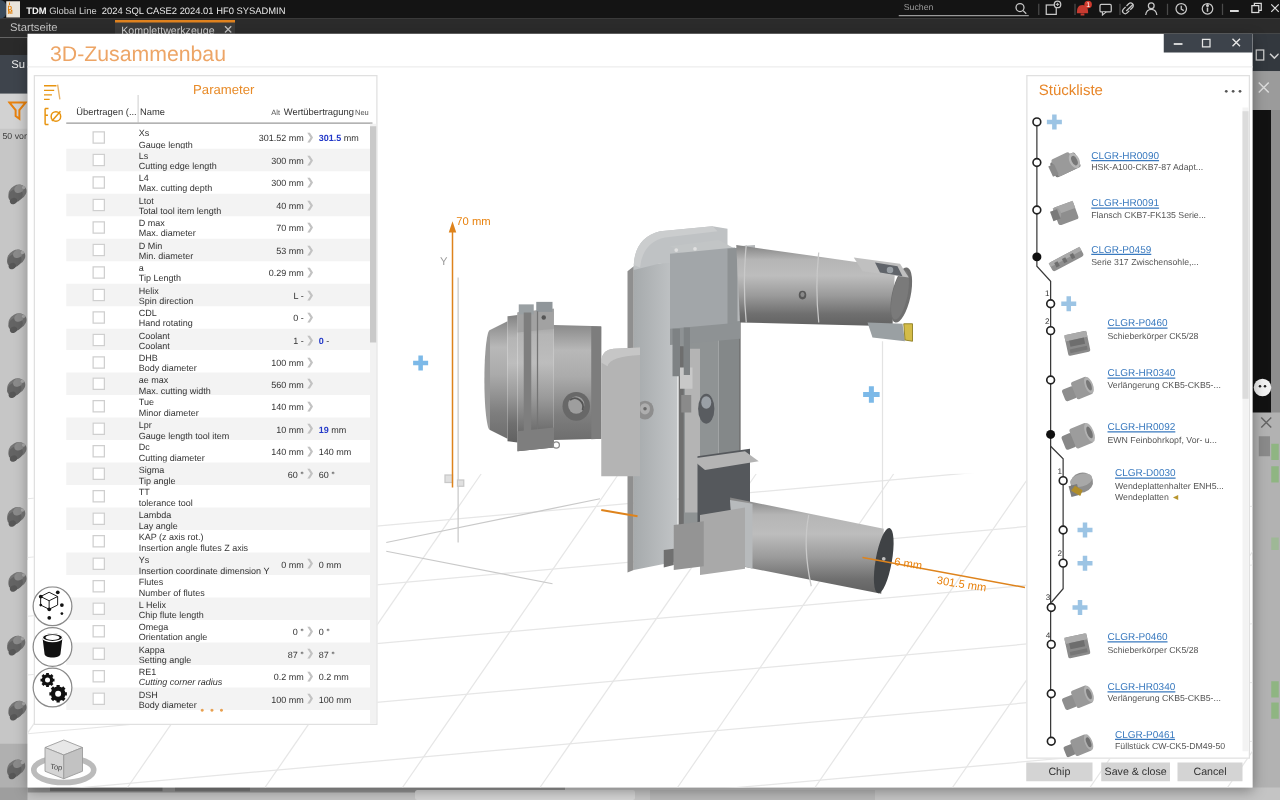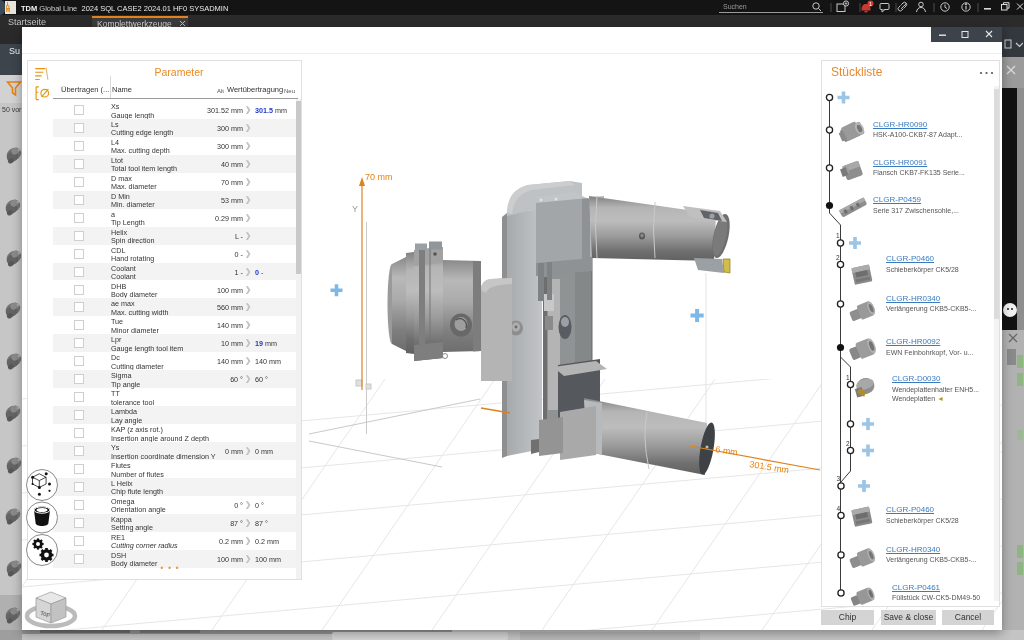--- a/index.html
+++ b/index.html
@@ -277,20 +277,21 @@
  <path d="M14,571 L29,565 L44,571 L29,577 Z" fill="#e8e8e8" stroke="#9a9a9a" stroke-width="0.7"></path>
  <path d="M14,571 L29,577 L29,596 L14,590 Z" fill="#d5d5d5" stroke="#9a9a9a" stroke-width="0.7"></path>
  <path d="M44,571 L29,577 L29,596 L44,590 Z" fill="#c2c2c2" stroke="#9a9a9a" stroke-width="0.7"></path>
  <text x="18" y="588" font-size="6" fill="#444" transform="rotate(8 18 588)" font-family="Liberation Sans">Top</text>
  <path d="M53,589 A24,10 0 0 1 5,589" fill="none" stroke="#bbbbbb" stroke-width="4.5"></path>
 </g>
       </svg>
 
     <div class="abs" style="left:0;top:26px;width:980px;height:1px;background:#ededed;"></div>
 
+    <div class="abs" style="left:18px;top:7px;font-size:17px;color:#eda566;">3D-Zusammenbau</div>
 
     <div class="abs" style="left:909px;top:0;width:71px;height:15px;background:#3d434b;"></div>
     <svg class="abs" style="left:909px;top:0;" width="71" height="15" viewBox="0 0 71 15">
       <rect x="8" y="7.5" width="7" height="1.4" fill="#e6e6e6"></rect>
       <rect x="31" y="4.5" width="6" height="6" fill="none" stroke="#e6e6e6" stroke-width="1"></rect>
       <path d="M55,4l6,6M61,4l-6,6" stroke="#e6e6e6" stroke-width="1.1"></path>
     </svg>
 
     <div class="abs" id="ppanel" style="left:5px;top:33px;width:275px;height:520px;background:#fff;border:1px solid #e0e0e0;overflow:hidden;">
       <div class="abs" style="left:25px;top:5px;width:252px;text-align:center;font-size:10.5px;color:#e88b28;">Parameter</div>
@@ -410,21 +411,21 @@
           <div class="abs" style="left:227px;top:314.25px;font-size:7.2px;"><span style="color:#333;font-weight:normal;">60</span> <span style="color:#333;">°</span></div>
           <div class="abs" style="left:46px;top:331.2px;width:10px;height:10px;border:1px solid #cfcfcf;background:#fff;"></div>
           <div class="abs" style="left:83px;top:328.2px;font-size:7.2px;color:#333;white-space:nowrap;">TT</div>
           <div class="abs" style="left:83px;top:336.7px;font-size:7.2px;color:#333;white-space:nowrap;">tolerance tool</div>
           <div class="abs" style="left:25px;top:345.15px;width:245px;height:17.95px;background:#f3f3f3;"></div>
           <div class="abs" style="left:46px;top:349.15px;width:10px;height:10px;border:1px solid #cfcfcf;background:#fff;"></div>
           <div class="abs" style="left:83px;top:346.15px;font-size:7.2px;color:#333;white-space:nowrap;">Lambda</div>
           <div class="abs" style="left:83px;top:354.65px;font-size:7.2px;color:#333;white-space:nowrap;">Lay angle</div>
           <div class="abs" style="left:46px;top:367.09999999999997px;width:10px;height:10px;border:1px solid #cfcfcf;background:#fff;"></div>
           <div class="abs" style="left:83px;top:364.09999999999997px;font-size:7.2px;color:#333;white-space:nowrap;">KAP (z axis rot.)</div>
-          <div class="abs" style="left:83px;top:372.59999999999997px;font-size:7.2px;color:#333;white-space:nowrap;">Insertion angle around Z depth</div>
+          <div class="abs" style="left:83px;top:372.59999999999997px;font-size:7.2px;color:#333;white-space:nowrap;">Insertion angle flutes Z axis</div>
           <div class="abs" style="left:25px;top:381.05px;width:245px;height:17.95px;background:#f3f3f3;"></div>
           <div class="abs" style="left:46px;top:385.05px;width:10px;height:10px;border:1px solid #cfcfcf;background:#fff;"></div>
           <div class="abs" style="left:83px;top:382.05px;font-size:7.2px;color:#333;white-space:nowrap;">Ys</div>
           <div class="abs" style="left:83px;top:390.55px;font-size:7.2px;color:#333;white-space:nowrap;">Insertion coordinate dimension Y</div>
           <div class="abs" style="left:130px;top:386.05px;width:85px;text-align:right;font-size:7.2px;color:#333;">0 mm</div>
           <div class="abs" style="left:217px;top:385.05px;font-size:7.5px;color:#c2c2c2;font-weight:bold;">❯</div>
           <div class="abs" style="left:227px;top:386.05px;font-size:7.2px;"><span style="color:#333;font-weight:normal;">0</span> <span style="color:#333;">mm</span></div>
           <div class="abs" style="left:46px;top:403px;width:10px;height:10px;border:1px solid #cfcfcf;background:#fff;"></div>
           <div class="abs" style="left:83px;top:400px;font-size:7.2px;color:#333;white-space:nowrap;">Flutes</div>
           <div class="abs" style="left:83px;top:408.5px;font-size:7.2px;color:#333;white-space:nowrap;">Number of flutes</div>

